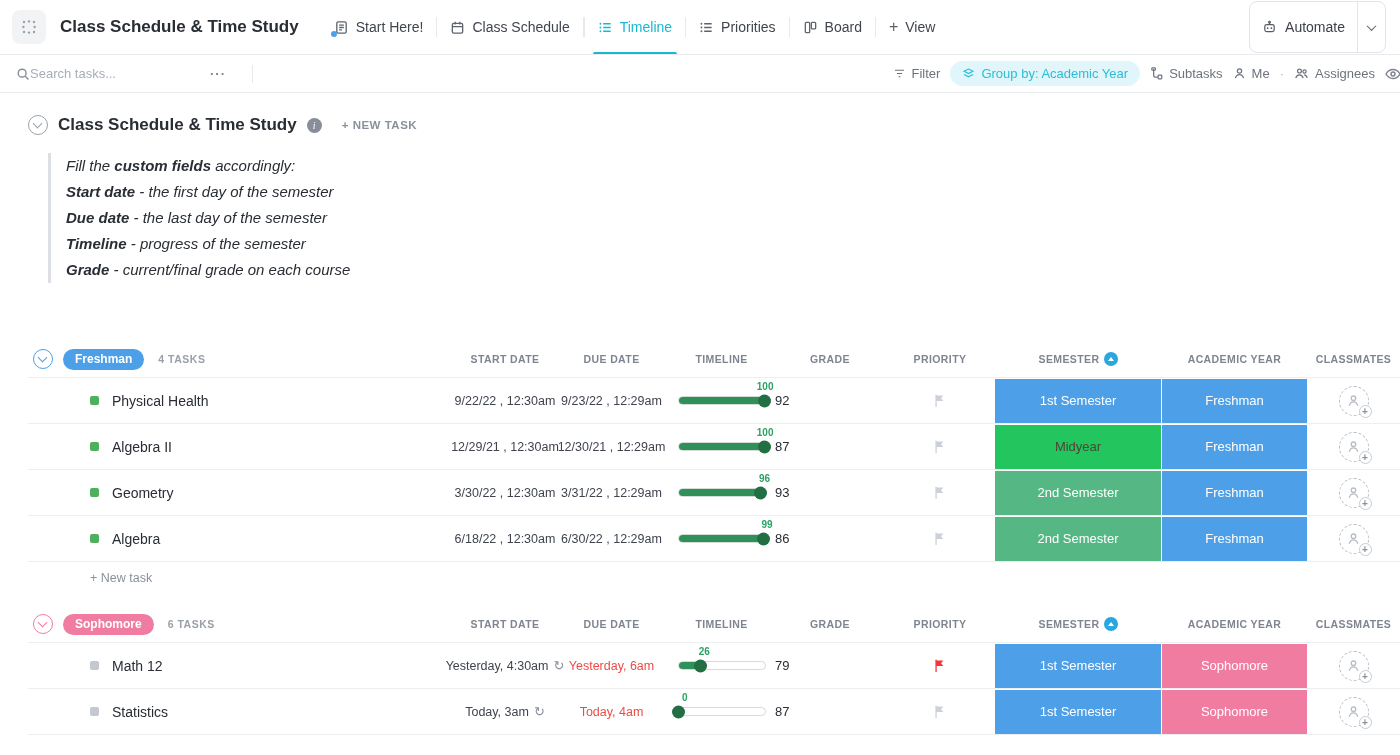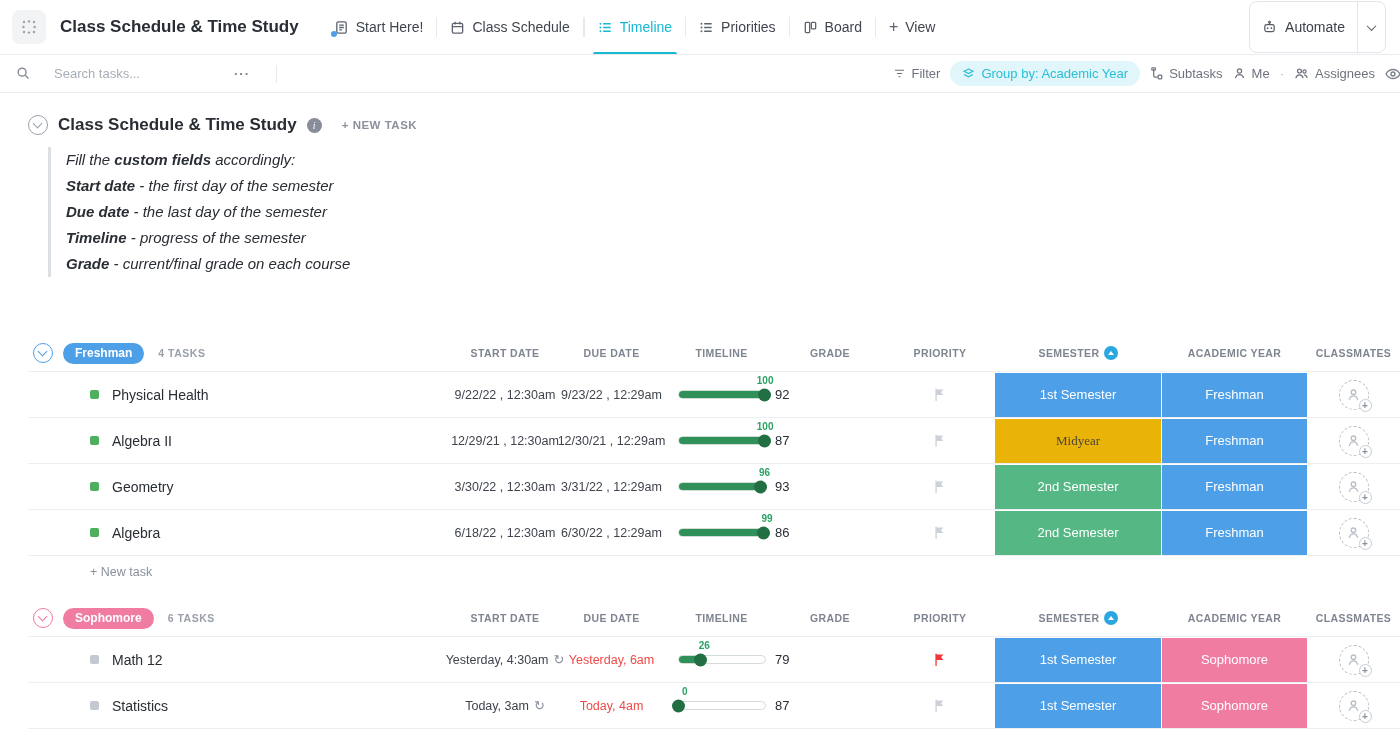--- a/index.html
+++ b/index.html
@@ -34,21 +34,21 @@
               cursor:pointer; flex:0 0 auto; }
   .automate .seg1 { display:flex; align-items:center; gap:8px; padding:0 12px; }
   .automate .adiv { width:1px; align-self:stretch; background:#e2e5ea; }
   .automate .seg2 { padding:0 10px; display:flex; align-items:center; }
   .chev-css { width:7px; height:7px; border-right:1.6px solid #555b64; border-bottom:1.6px solid #555b64;
               transform:rotate(45deg) translate(-1px,-1px); }
 
   
   .toolbar { height:38px; display:flex; align-items:center; padding:0 6px 0 16px;
              border-bottom:1px solid #e9ebee; font-size:13px; color:#7c828d; }
-  .searchbox { display:flex; gap:24px; color:#878e99; }
+  .searchbox { display:flex; align-items:center; gap:0; color:#878e99; }
   .searchbox input { border:none; outline:none; font-size:13px; width:150px;
                      font-family:"Liberation Sans",sans-serif; color:#40454e; background:transparent; }
   .searchbox input::placeholder { color:#a7aeb9; }
   .more-btn { letter-spacing:1px; font-weight:700; color:#7c828d; margin:0 26px 0 30px; cursor:pointer; }
   .tb-div { width:1px; height:18px; background:#e7e9ed; }
   .tb-right { margin-left:auto; display:flex; align-items:center; gap:10px; }
   .tb-item { display:flex; align-items:center; gap:6px; cursor:pointer; color:#6d737e; white-space:nowrap; }
   .groupby-pill { background:#e0f6fa; color:#2abed6; border-radius:14px; padding:5px 12px;
                   display:flex; align-items:center; gap:6px; cursor:pointer; white-space:nowrap; }
   .dot-sep { color:#aeb4bd; }
@@ -62,21 +62,21 @@
   .sec-chev::after, .g-chev::after { content:''; position:absolute; width:6px; height:6px;
               border-right:1.7px solid currentColor; border-bottom:1.7px solid currentColor;
               transform:rotate(45deg); left:5px; top:3.5px; }
   .sec-title { font-size:17px; font-weight:700; }
   .info-icon { width:15px; height:15px; border-radius:50%; background:#878e99; color:#fff;
                font-size:10px; font-style:italic; font-family:"Liberation Serif",serif;
                display:flex; align-items:center; justify-content:center; cursor:pointer; }
   .newtask-head { font-size:11.5px; font-weight:700; letter-spacing:.5px; color:#8a919c;
                   margin-left:10px; cursor:pointer; }
 
-  .instructions { margin:12px 0 0 20px; border-left:3px solid #dcdfe4; padding-left:15px;
+  .instructions { margin:18px 0 0 20px; border-left:3px solid #dcdfe4; padding-left:15px;
                   font-style:italic; font-size:15px; line-height:26px; color:#292d34; }
   .iline span, .iline b { white-space:pre; }
 
   
   .grid { display:grid; grid-template-columns:427px 100px 113px 107px 110px 110px 167px 145px 93px;
           align-items:center; }
   .group { width:1372px; }
   .group.first { margin-top:62px; }
   .group.second { margin-top:16px; }
   .ghead { height:28px; margin-bottom:4px; }
@@ -380,21 +380,21 @@
               </div>
             </div>
           </div>
         <div class="cgrade">87</div>
         <div class="cprio" style="color: rgb(204, 209, 217);">
             <svg width="14" height="15" viewBox="0 0 16 16">
               <path d="M3.5 14.8V2" stroke="currentColor" stroke-width="1.5" stroke-linecap="round"></path>
               <path d="M3.5 2.3h8.4l-2.7 3.1 2.7 3.1H3.5z" fill="currentColor"></path>
             </svg>
           </div>
-        <div class="csem" style="background-color: #eab308; color: rgb(77, 71, 51); font-family: Liberation Serif, serif;">Midyear</div>
+        <div class="csem" style="background-color: #22c55e; color: rgb(77, 71, 51);">Midyear</div>
         <div class="cyear" style="background-color: rgb(77, 159, 232); color: rgb(255, 255, 255);">Freshman</div>
         <div class="cmates">
             <span class="avatar">
               <svg width="15" height="15" viewBox="0 0 16 16" fill="none" stroke="currentColor" stroke-width="1.4">
                 <circle cx="8" cy="5.6" r="2.4"></circle>
                 <path d="M3.4 13.6c.9-2.9 2.5-4.2 4.6-4.2s3.7 1.3 4.6 4.2"></path>
               </svg>
               <span class="plus-badge">+</span>
             </span>
           </div>

